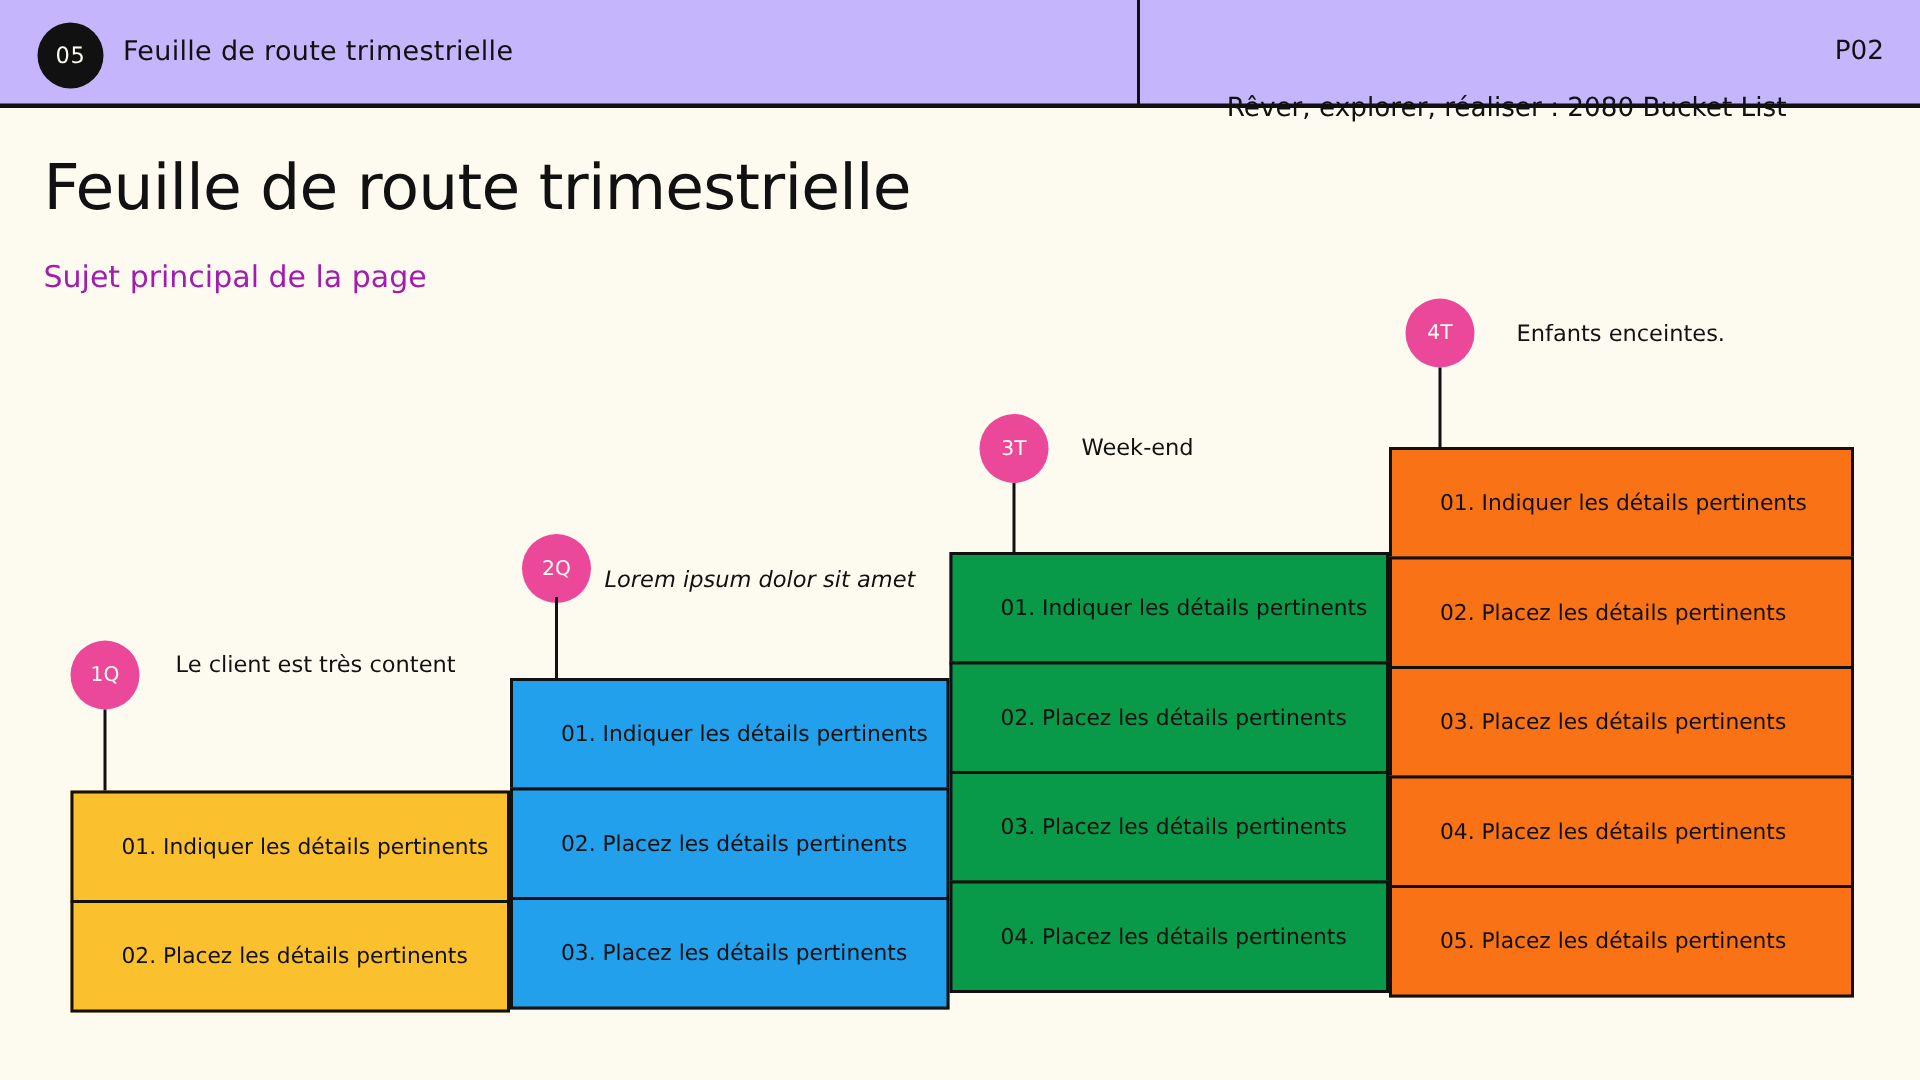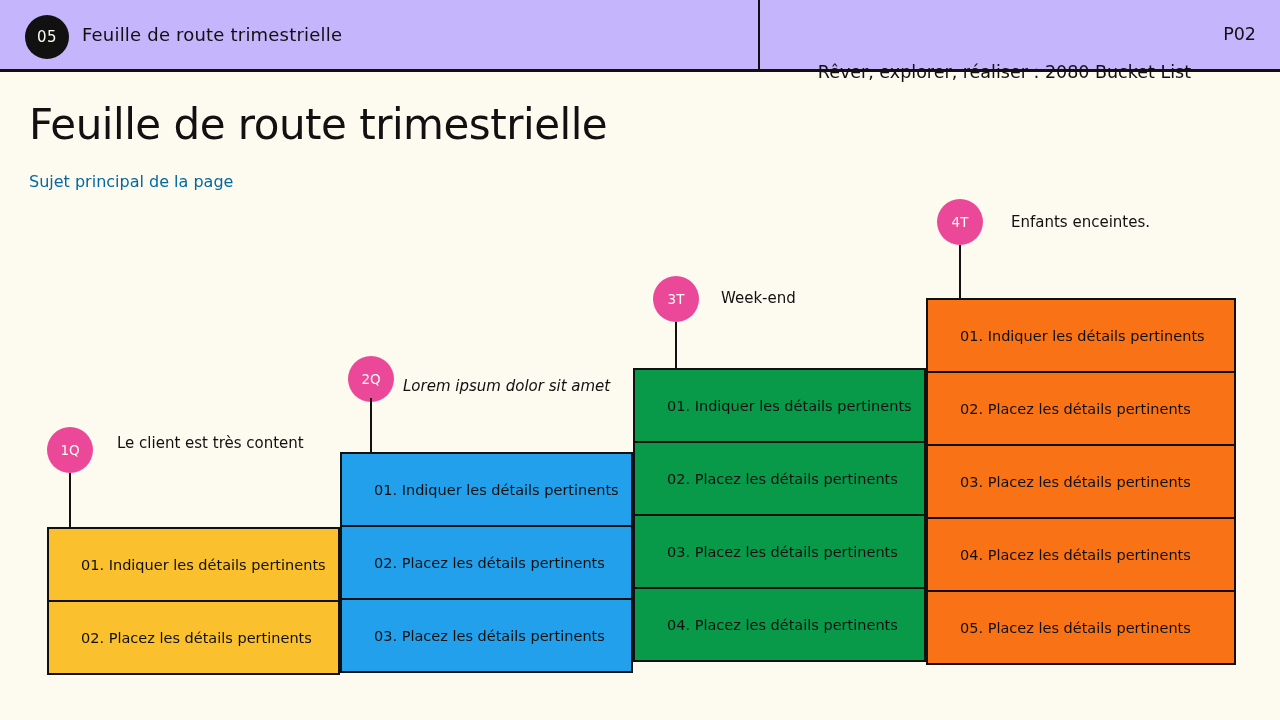--- a/index.html
+++ b/index.html
@@ -82,23 +82,23 @@
     font-size: 42px;
     font-weight: normal;
     letter-spacing: -0.5px;
     margin: 0;
     color: #111111;
   }
   .page-subtitle {
     position: absolute;
     left: 29px;
     top: 172px;
-    font-size: 16px;
+    font-size: 20px;
     margin: 0;
-    color: #0369a1;
+    color: #a21caf;
   }
 
   
   .chart {
     position: absolute;
     left: 0;
     top: 0;
     width: 1280px;
     height: 720px;
     pointer-events: none;

